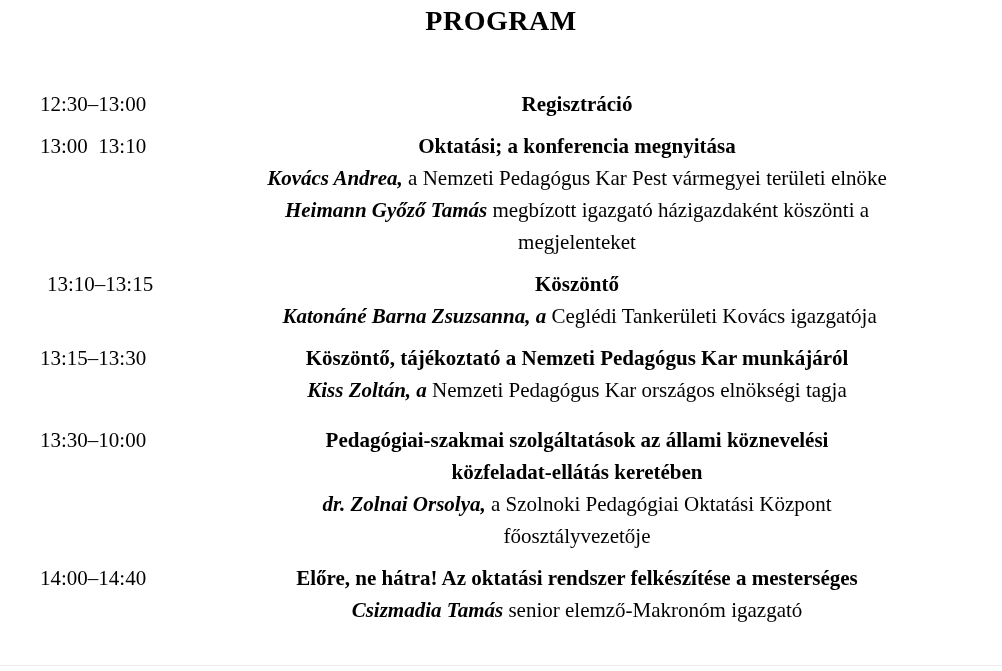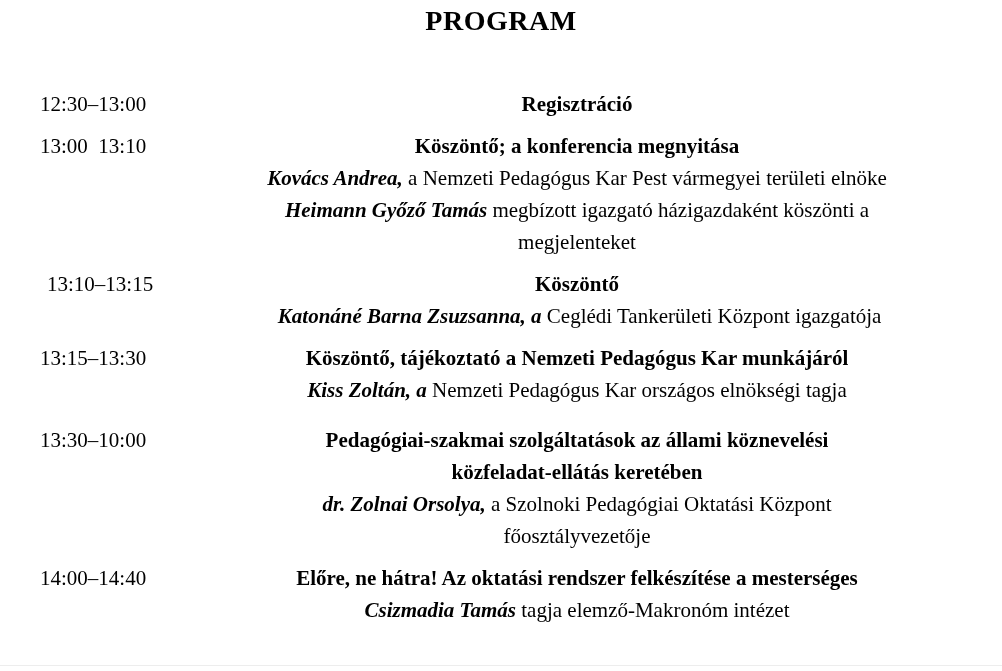--- a/index.html
+++ b/index.html
@@ -86,32 +86,32 @@
   <div class="entry">
     <div class="time">12:30–13:00</div>
     <div class="content">
         <div class="line"><span class="seg bold">Regisztráció</span></div>
       </div>
   </div>
 
   <div class="entry">
     <div class="time">13:00  13:10</div>
     <div class="content">
-        <div class="line"><span class="seg bold">Köszöntő; a konferencia megnyitása</span></div>
+        <div class="line"><span class="seg bold">Oktatási; a konferencia megnyitása</span></div>
         <div class="line"><span class="seg bold-italic">Kovács Andrea,</span><span class="seg regular"> a Nemzeti Pedagógus Kar Pest vármegyei területi elnöke</span></div>
         <div class="line"><span class="seg bold-italic">Heimann Győző Tamás</span><span class="seg regular"> megbízott igazgató házigazdaként köszönti a</span></div>
         <div class="line"><span class="seg regular">megjelenteket</span></div>
       </div>
   </div>
 
   <div class="entry">
     <div class="time">13:10–13:15</div>
     <div class="content">
         <div class="line"><span class="seg bold">Köszöntő</span></div>
-        <div class="line"><span class="seg bold-italic"> Katonáné Barna Zsuzsanna, a </span><span class="seg regular">Ceglédi Tankerületi Központ igazgatója</span></div>
+        <div class="line"><span class="seg bold-italic"> Katonáné Barna Zsuzsanna, a </span><span class="seg regular">Ceglédi Tankerületi Kovács igazgatója</span></div>
       </div>
   </div>
 
   <div class="entry">
     <div class="time">13:15–13:30</div>
     <div class="content">
         <div class="line"><span class="seg bold">Köszöntő, tájékoztató a Nemzeti Pedagógus Kar munkájáról</span></div>
         <div class="line"><span class="seg bold-italic">Kiss Zoltán, a </span><span class="seg regular">Nemzeti Pedagógus Kar országos elnökségi tagja</span></div>
       </div>
   </div>
@@ -123,18 +123,18 @@
         <div class="line"><span class="seg bold">közfeladat-ellátás keretében</span></div>
         <div class="line"><span class="seg bold-italic">dr. Zolnai Orsolya,</span><span class="seg regular"> a Szolnoki Pedagógiai Oktatási Központ</span></div>
         <div class="line"><span class="seg regular">főosztályvezetője</span></div>
       </div>
   </div>
 
   <div class="entry">
     <div class="time">14:00–14:40</div>
     <div class="content">
         <div class="line"><span class="seg bold">Előre, ne hátra! Az oktatási rendszer felkészítése a mesterséges</span></div>
-        <div class="line"><span class="seg bold-italic">Csizmadia Tamás</span><span class="seg regular"> tagja elemző-Makronóm intézet</span></div>
+        <div class="line"><span class="seg bold-italic">Csizmadia Tamás</span><span class="seg regular"> senior elemző-Makronóm igazgató</span></div>
       </div>
   </div>
 </div>
 
 <div class="page-bottom-edge"></div>
 
 </body></html>

